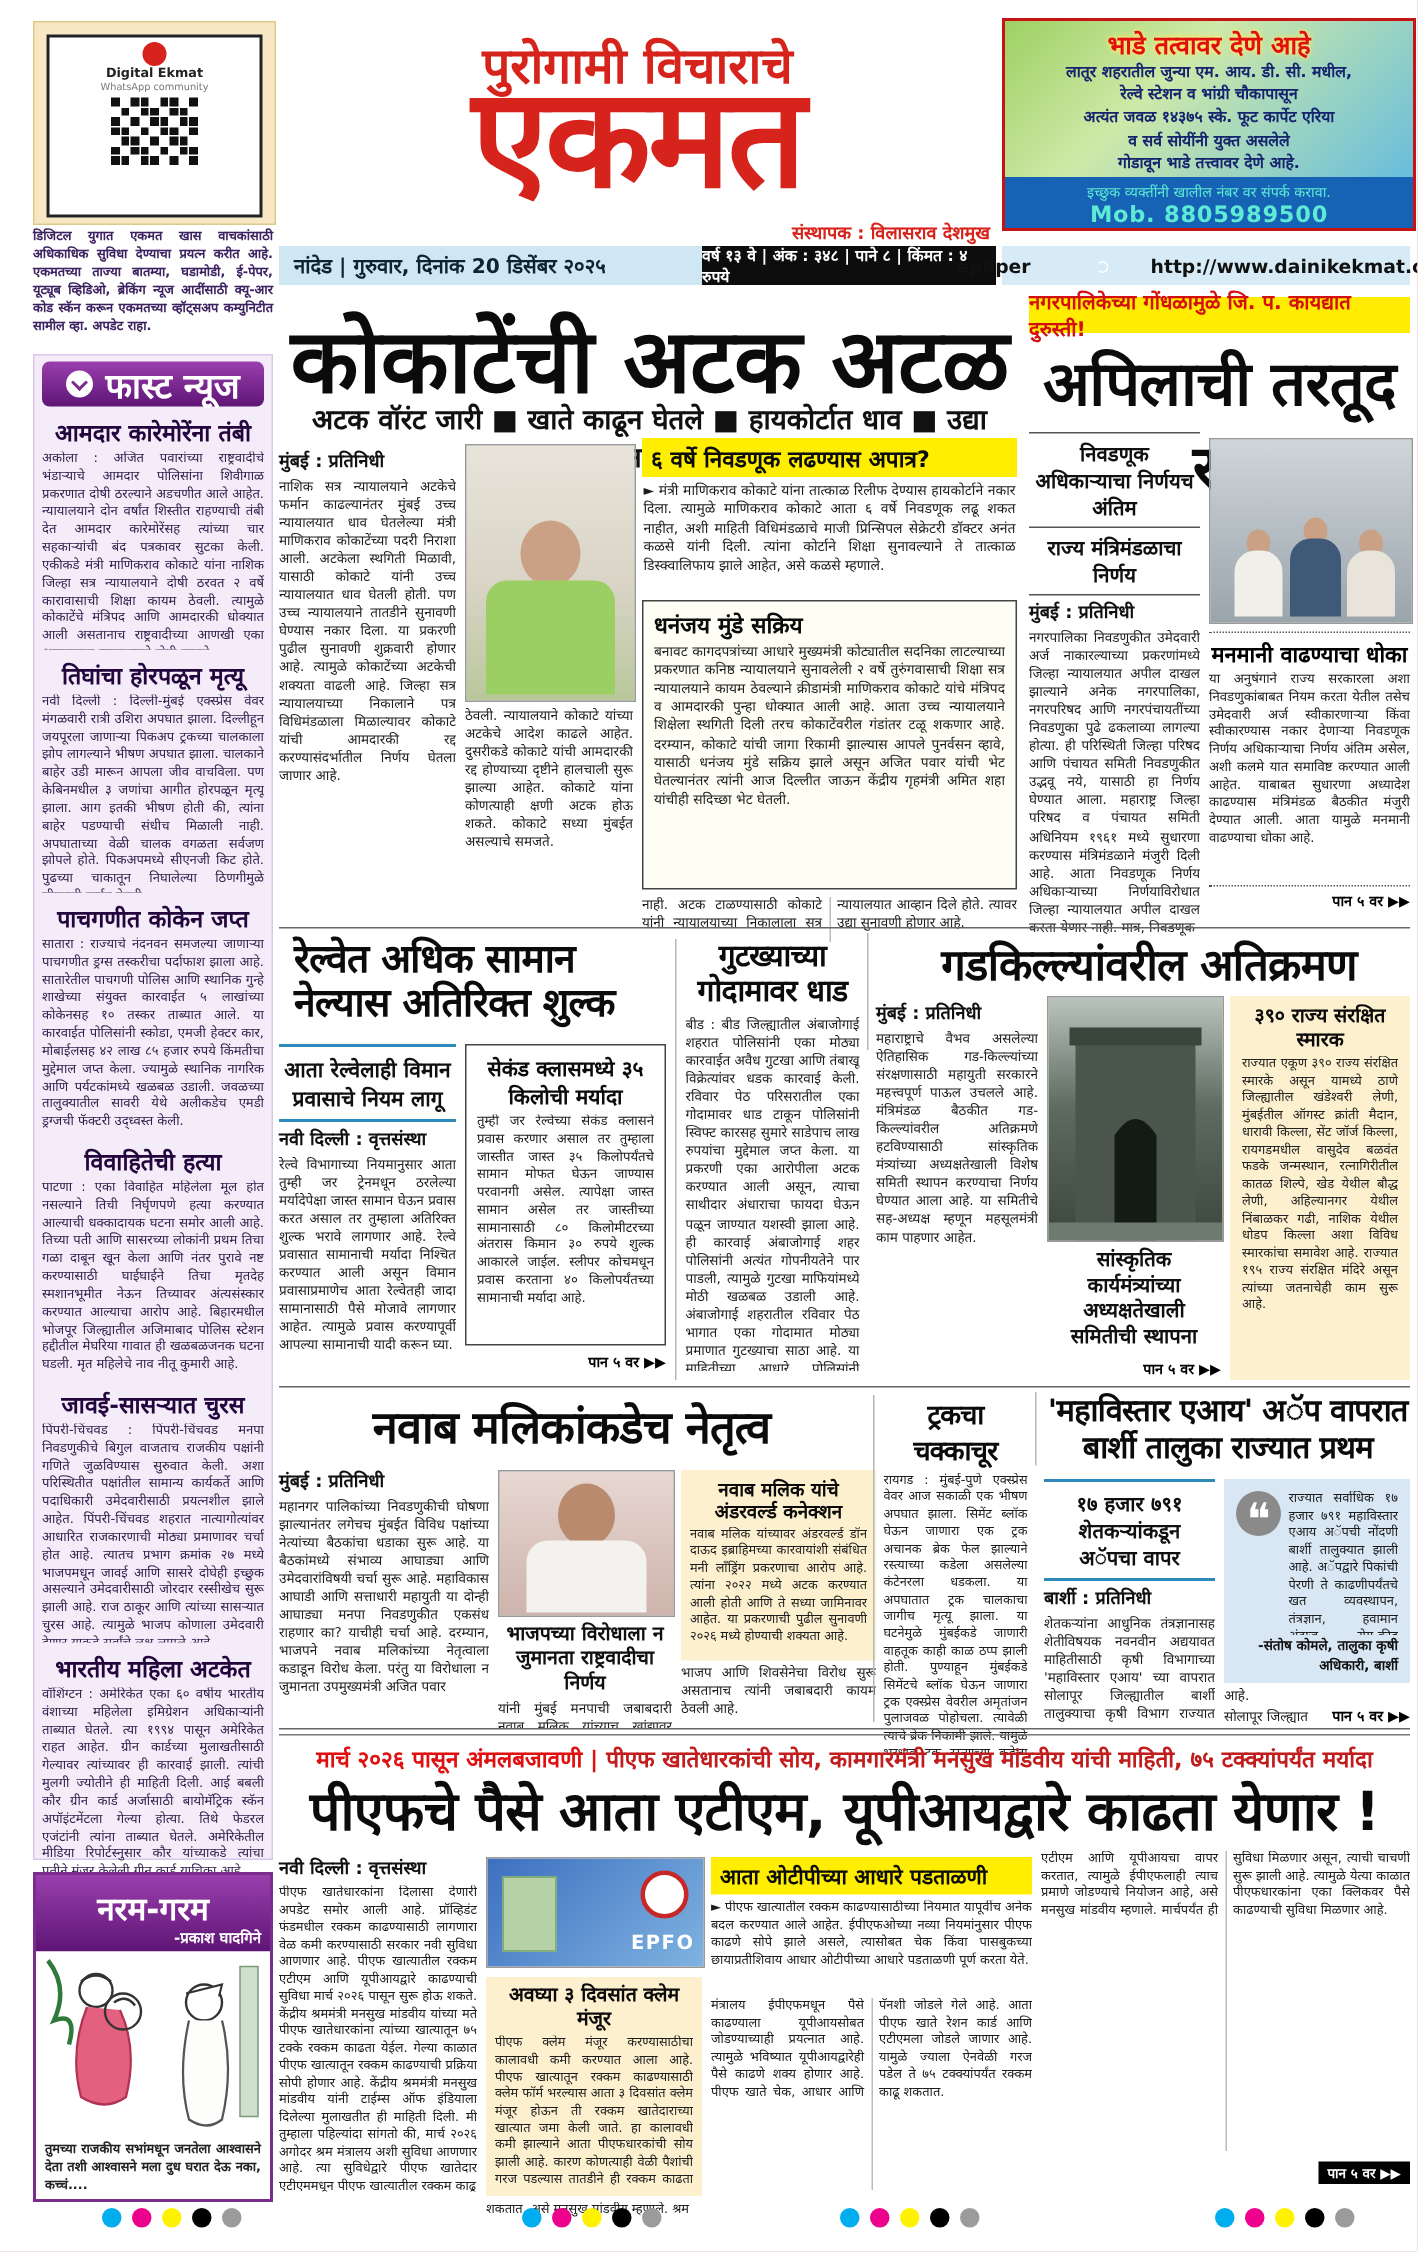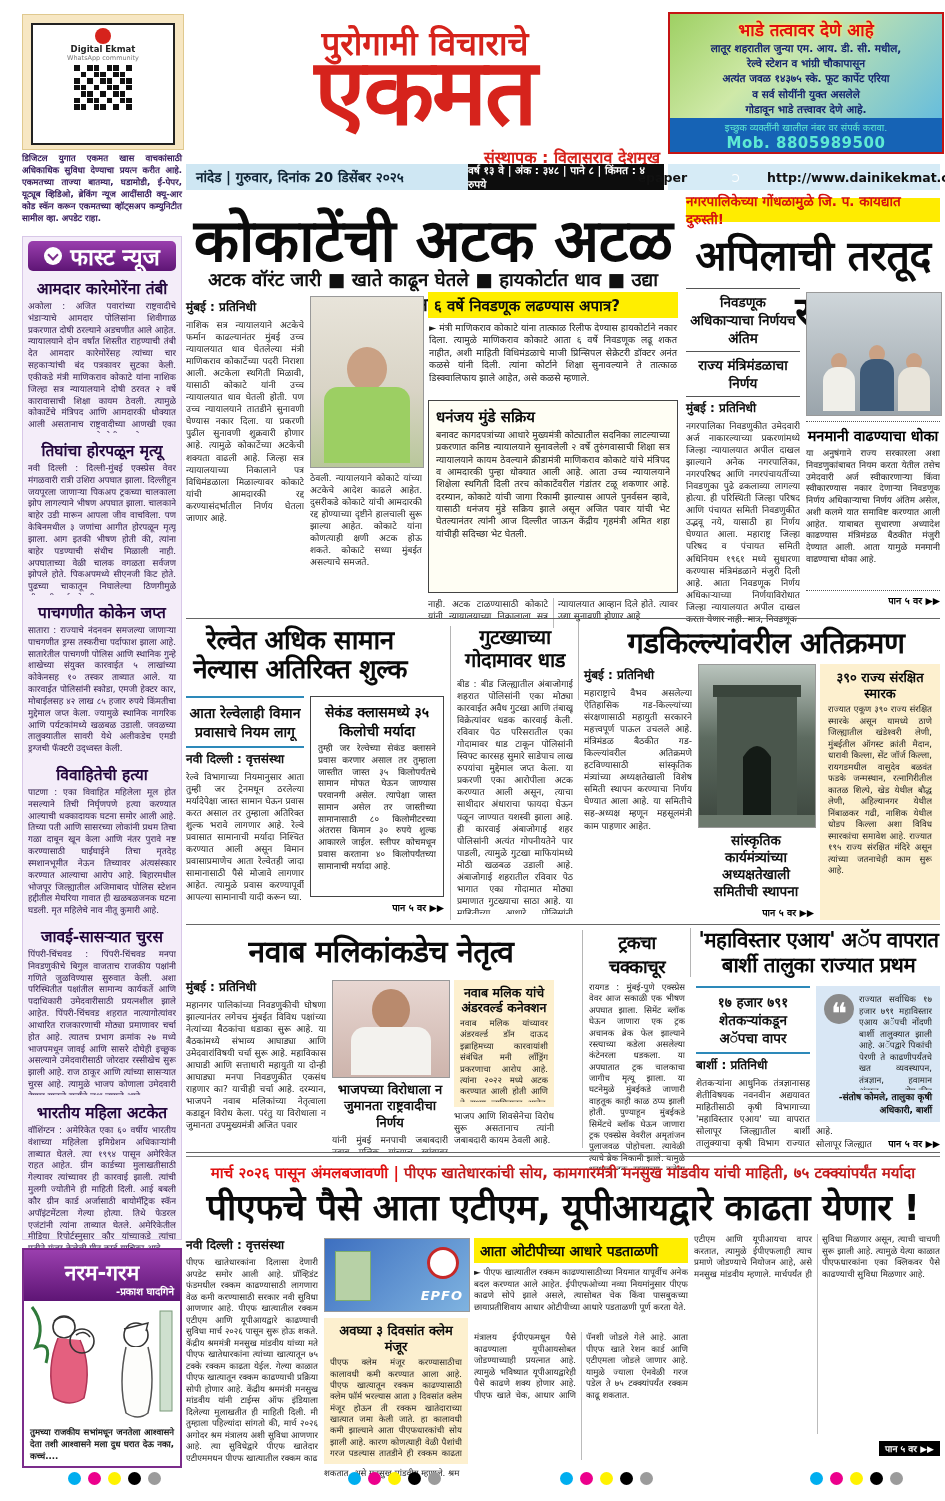--- a/index.html
+++ b/index.html
@@ -11,21 +11,21 @@
   .secline{border-top:1.5px solid #666;}
   .contjump{font-weight:bold;font-size:9.5px;text-align:right;color:#000;}
   
   .qrwrap{background:#f7e7c3;border:1px solid #e0c98f;}
   .qrcard{background:#fff;border:2px solid #222;margin:8px;}
   .qrpix{display:grid;grid-template-columns:repeat(9,1fr);gap:1px;}
   .qrpix span{background:#111;width:100%;padding-top:100%;}
   .qrpix span.w{background:#fff;}
   .tagline{color:#d6231c;font-weight:900;font-size:33px;text-align:center;letter-spacing:0px;}
   .brand{color:#d6231c;font-weight:900;font-size:92px;line-height:.9;text-align:center;letter-spacing:-2px;}
-  .founder{color:#d6231c;font-weight:bold;font-size:16px;text-align:right;}
+  .founder{color:#d6231c;font-weight:bold;font-size:12px;text-align:right;}
   .adbox{border:2.5px solid #c41414;background:linear-gradient(135deg,#9ed063 0%,#cfe9a8 35%,#58b7e4 100%);text-align:center;}
   .adtitle{color:#e01010;font-weight:900;font-size:17px;text-shadow:0 0 2px #ffe96a,0 0 4px #ffe96a;padding-top:4px;}
   .adline{color:#15246e;font-weight:bold;font-size:10.5px;line-height:1.45;}
   .adfoot{background:#1663b5;color:#5eead4;}
   .adcontact{font-size:9.5px;padding-top:3px;}
   .admob{font-weight:900;font-size:15px;letter-spacing:.5px;}
   .datebar{background:#cfe7f3;color:#0d2233;font-weight:900;font-size:13.5px;display:flex;align-items:center;padding:0 10px;}
   .issuebox{background:#0d0d0d;color:#fff;font-weight:bold;font-size:10.5px;display:flex;align-items:center;justify-content:center;}
   .epaperbar{background:#d6ebf6;color:#111;font-weight:bold;font-size:12.5px;display:flex;align-items:center;justify-content:center;gap:5px;}
   .epicon{width:14px;height:14px;border-radius:50%;background:#e01010;display:inline-block;position:relative;}
@@ -265,21 +265,21 @@
     </div>
     <div class="dotbox" style="margin-top:5px;">
       <div class="t">मनमानी वाढण्याचा धोका</div>
       <div class="just" style="font-size:8.8px;height:142px;">या अनुषंगाने राज्य सरकारला अशा निवडणुकांबाबत नियम करता येतील तसेच उमेदवारी अर्ज स्वीकारणाऱ्या किंवा स्वीकारण्यास नकार देणाऱ्या निवडणूक निर्णय अधिकाऱ्याचा निर्णय अंतिम असेल, अशी कलमे यात समाविष्ट करण्यात आली आहेत. याबाबत सुधारणा अध्यादेश काढण्यास मंत्रिमंडळ बैठकीत मंजुरी देण्यात आली. आता यामुळे मनमानी वाढण्याचा धोका आहे.</div>
     </div>
     <div class="contjump" style="margin-top:3px;">पान ५ वर ▶▶</div>
   </div>
 
   <div class="abs secline" style="left:186px;top:618px;width:754px;"></div>
 
-  <div class="abs hl" style="left:171px;top:626px;width:258px;font-size:26px;text-align:center;line-height:1.1;">रेल्वेत अधिक सामान नेल्यास अतिरिक्त शुल्क</div>
+  <div class="abs hl" style="left:196px;top:626px;width:258px;font-size:26px;text-align:left;line-height:1.1;">रेल्वेत अधिक सामान नेल्यास अतिरिक्त शुल्क</div>
   <div class="abs" style="left:186px;top:696px;width:118px;height:222px;">
     <div class="subdeck">आता रेल्वेलाही विमान प्रवासाचे नियम लागू</div>
     <div class="byline">नवी दिल्ली : वृत्तसंस्था</div>
     <div class="just" style="height:152px;">रेल्वे विभागाच्या नियमानुसार आता तुम्ही जर ट्रेनमधून ठरलेल्या मर्यादेपेक्षा जास्त सामान घेऊन प्रवास करत असाल तर तुम्हाला अतिरिक्त शुल्क भरावे लागणार आहे. रेल्वे प्रवासात सामानाची मर्यादा निश्चित करण्यात आली असून विमान प्रवासाप्रमाणेच आता रेल्वेतही जादा सामानासाठी पैसे मोजावे लागणार आहेत. त्यामुळे प्रवास करण्यापूर्वी आपल्या सामानाची यादी करून घ्या.</div>
   </div>
   <div class="abs" style="left:310px;top:696px;width:134px;height:222px;">
     <div class="wirebox" style="background:#fff;">
       <div class="t" style="font-size:14px;text-align:center;">सेकंड क्लासमध्ये ३५ किलोची मर्यादा</div>
       <div class="just" style="font-size:8.8px;height:148px;">तुम्ही जर रेल्वेच्या सेकंड क्लासने प्रवास करणार असाल तर तुम्हाला जास्तीत जास्त ३५ किलोपर्यंतचे सामान मोफत घेऊन जाण्यास परवानगी असेल. त्यापेक्षा जास्त सामान असेल तर जास्तीच्या सामानासाठी ८० किलोमीटरच्या अंतरास किमान ३० रुपये शुल्क आकारले जाईल. स्लीपर कोचमधून प्रवास करताना ४० किलोपर्यंतच्या सामानाची मर्यादा आहे.</div>
     </div>
@@ -325,21 +325,21 @@
   <div class="abs" style="left:332px;top:980px;width:116px;height:168px;">
     <div class="photo ph-malik" style="width:116px;height:96px;">
       <div class="person" style="width:84px;height:88px;">
         <div class="head-c" style="width:38px;height:42px;background:#b98a6d;"></div>
         <div class="torso" style="width:80px;height:48px;background:#f3f2ee;"></div>
       </div>
     </div>
     <div class="caption" style="margin-top:4px;font-size:13px;">भाजपच्या विरोधाला न जुमानता राष्ट्रवादीचा निर्णय</div>
     <div class="just" style="margin-top:3px;height:18px;">यांनी मुंबई मनपाची जबाबदारी नवाब मलिक यांच्याच खांद्यावर कायम</div>
   </div>
-  <div class="abs" style="left:454px;top:980px;width:100px;height:168px;">
+  <div class="abs" style="left:454px;top:980px;width:130px;height:168px;">
     <div class="creambox" style="padding:5px 6px;">
       <div class="t" style="font-size:12.5px;">नवाब मलिक यांचे अंडरवर्ल्ड कनेक्शन</div>
       <div class="just" style="font-size:8.5px;height:84px;">नवाब मलिक यांच्यावर अंडरवर्ल्ड डॉन दाऊद इब्राहिमच्या कारवायांशी संबंधित मनी लाँड्रिंग प्रकरणाचा आरोप आहे. त्यांना २०२२ मध्ये अटक करण्यात आली होती आणि ते सध्या जामिनावर आहेत. या प्रकरणाची पुढील सुनावणी २०२६ मध्ये होण्याची शक्यता आहे.</div>
     </div>
     <div class="just" style="margin-top:3px;height:44px;">भाजप आणि शिवसेनेचा विरोध सुरू असतानाच त्यांनी जबाबदारी कायम ठेवली आहे.</div>
   </div>
 
   <div class="abs" style="left:582px;top:930px;width:96px;height:218px;border-left:1px solid #b5b5b5;padding-left:6px;">
     <div class="hl" style="font-size:18px;text-align:center;">ट्रकचा चक्काचूर</div>
     <div class="just" style="font-size:8.5px;height:188px;margin-top:4px;">रायगड : मुंबई-पुणे एक्स्प्रेस वेवर आज सकाळी एक भीषण अपघात झाला. सिमेंट ब्लॉक घेऊन जाणारा एक ट्रक अचानक ब्रेक फेल झाल्याने रस्त्याच्या कडेला असलेल्या कंटेनरला धडकला. या अपघातात ट्रक चालकाचा जागीच मृत्यू झाला. या घटनेमुळे मुंबईकडे जाणारी वाहतूक काही काळ ठप्प झाली होती. पुण्याहून मुंबईकडे सिमेंटचे ब्लॉक घेऊन जाणारा ट्रक एक्स्प्रेस वेवरील अमृतांजन पुलाजवळ पोहोचला. त्यावेळी त्याचे ब्रेक निकामी झाले. यामुळे भरधाव ट्रक रस्त्याच्या कडेला असलेल्या एका खांबाला धडकला. त्यामुळे ट्रकचे मोठे नुकसान झाले असून चालक ठार झाला आहे.</div>
@@ -376,21 +376,21 @@
     <span style="color:#c21d1d;">पीएफ खातेधारकांची सोय, कामगारमंत्री मनसुख मांडवीय यांची माहिती, ७५ टक्क्यांपर्यंत मर्यादा</span>
   </div>
   <div class="abs hl pf-hl" style="left:186px;top:1182px;width:754px;">पीएफचे पैसे आता एटीएम, यूपीआयद्वारे काढता येणार !</div>
 
   <div class="abs" style="left:186px;top:1234px;width:132px;height:226px;">
     <div class="byline">नवी दिल्ली : वृत्तसंस्था</div>
     <div class="just" style="font-size:8.6px;height:204px;">पीएफ खातेधारकांना दिलासा देणारी अपडेट समोर आली आहे. प्रॉव्हिडंट फंडमधील रक्कम काढण्यासाठी लागणारा वेळ कमी करण्यासाठी सरकार नवी सुविधा आणणार आहे. पीएफ खात्यातील रक्कम एटीएम आणि यूपीआयद्वारे काढण्याची सुविधा मार्च २०२६ पासून सुरू होऊ शकते. केंद्रीय श्रममंत्री मनसुख मांडवीय यांच्या मते पीएफ खातेधारकांना त्यांच्या खात्यातून ७५ टक्के रक्कम काढता येईल. गेल्या काळात पीएफ खात्यातून रक्कम काढण्याची प्रक्रिया सोपी होणार आहे. केंद्रीय श्रममंत्री मनसुख मांडवीय यांनी टाईम्स ऑफ इंडियाला दिलेल्या मुलाखतीत ही माहिती दिली. मी तुम्हाला पहिल्यांदा सांगतो की, मार्च २०२६ अगोदर श्रम मंत्रालय अशी सुविधा आणणार आहे. त्या सुविधेद्वारे पीएफ खातेदार एटीएममधून पीएफ खात्यातील रक्कम काढू</div>
   </div>
 
   <div class="abs" style="left:324px;top:1238px;width:144px;height:222px;">
-    <div class="photo ph-epfo" style="width:144px;height:72px;font-style:italic;">
+    <div class="photo ph-epfo" style="width:144px;height:72px;">
       <div style="position:absolute;right:10px;top:8px;width:26px;height:26px;border-radius:50%;background:#fff;border:3px solid #c62828;"></div>
       <div style="position:absolute;right:6px;bottom:8px;color:#fff;font-weight:900;font-size:13px;letter-spacing:1px;">EPFO</div>
       <div style="position:absolute;left:10px;top:12px;width:34px;height:48px;background:#b7d1a6;border:1px solid #7fae6a;"></div>
     </div>
     <div class="creambox" style="margin-top:6px;padding:5px 6px;">
       <div class="t">अवघ्या ३ दिवसांत क्लेम मंजूर</div>
       <div class="just" style="font-size:8.5px;height:102px;">पीएफ क्लेम मंजूर करण्यासाठीचा कालावधी कमी करण्यात आला आहे. पीएफ खात्यातून रक्कम काढण्यासाठी क्लेम फॉर्म भरल्यास आता ३ दिवसांत क्लेम मंजूर होऊन ती रक्कम खातेदाराच्या खात्यात जमा केली जाते. हा कालावधी कमी झाल्याने आता पीएफधारकांची सोय झाली आहे. कारण कोणत्याही वेळी पैशांची गरज पडल्यास तातडीने ही रक्कम काढता येणार आहे.</div>
     </div>
     <div class="just" style="font-size:8.6px;margin-top:4px;height:14px;">शकतात, असे मनसुख मांडवीय म्हणाले. श्रम</div>
   </div>

